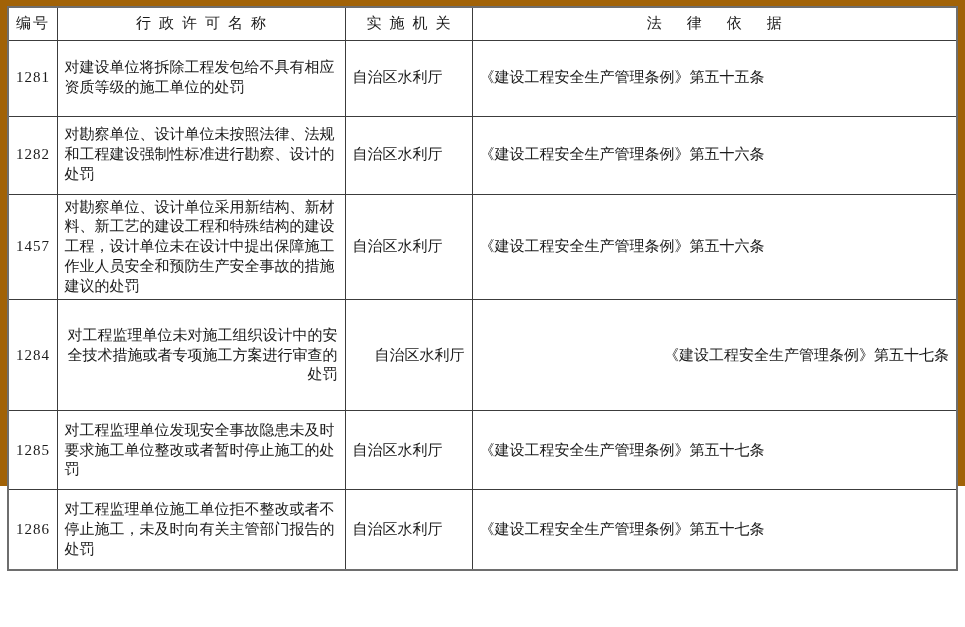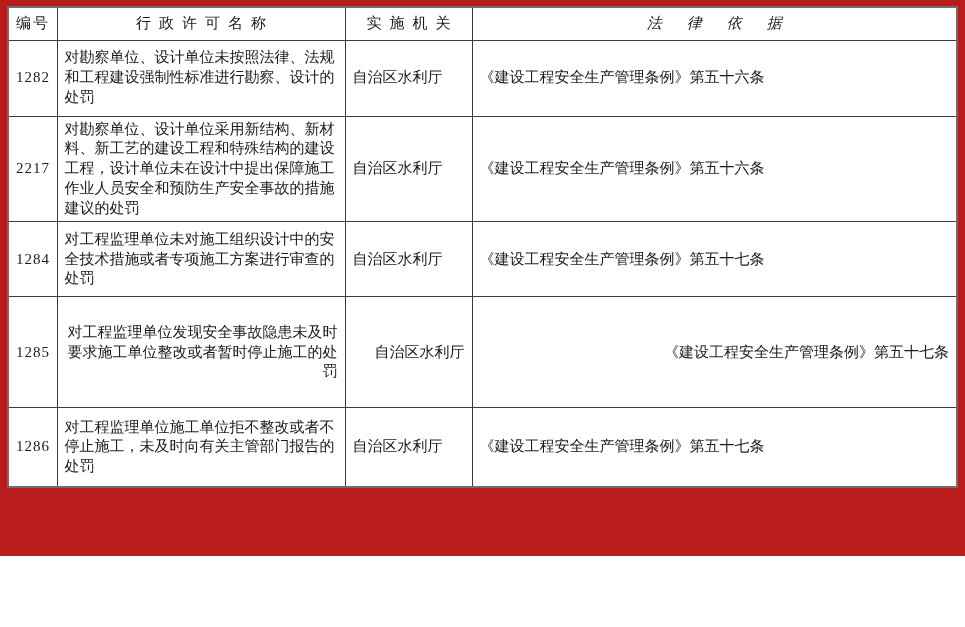--- a/index.html
+++ b/index.html
@@ -7,22 +7,22 @@
     padding: 0;
     background: #ffffff;
     width: 965px;
     height: 627px;
     font-family: "Liberation Serif", "DejaVu Serif", serif;
     color: #1a1a1a;
   }
   .page {
     position: relative;
     width: 965px;
-    height: 556px;
-    background: #b91c1c;
+    height: 486px;
+    background: #a16207;
   }
   table.permits {
     position: absolute;
     left: 7px;
     top: 6px;
     width: 949px;
     border-collapse: collapse;
     table-layout: fixed;
     background: #ffffff;
     font-size: 15px;
@@ -50,21 +50,21 @@
 
   thead th {
     height: 33px;
     font-weight: normal;
     text-align: center;
     white-space: nowrap;
   }
   th.h-id     { letter-spacing: 2px; }
   th.h-name   { letter-spacing: 8px; text-indent: 8px; margin-left: 8px; }
   th.h-agency { letter-spacing: 8px; text-indent: 8px; }
-  th.h-legal  { letter-spacing: 25px; text-indent: 25px; font-style: italic; }
+  th.h-legal  { letter-spacing: 25px; text-indent: 25px; }
 
   td.col-id {
     text-align: center;
     font-family: "Liberation Serif", "DejaVu Serif", serif;
     letter-spacing: 1px;
   }
   td.col-name   { text-align: left; padding-left: 8px;  padding-right: 6px; }
   td.col-agency { text-align: left; padding-left: 9px;  }
   td.col-legal  { text-align: left; padding-left: 9px;  }
 
@@ -91,30 +91,36 @@
     <thead>
       <tr>
         <th class="h-id">编号</th>
         <th class="h-name">行政许可名称</th>
         <th class="h-agency">实施机关</th>
         <th class="h-legal">法律依据</th>
       </tr>
     </thead>
     <tbody id="rows">
 
+  <tr>
+    <td class="col-id">1281</td>
+    <td class="col-name">对建设单位将拆除工程发包给不具有相应资质等级的施工单位的处罚</td>
+    <td class="col-agency">自治区水利厅</td>
+    <td class="col-legal">《建设工程安全生产管理条例》第五十五条</td>
+  </tr>
 
   <tr>
     <td class="col-id">1282</td>
     <td class="col-name">对勘察单位、设计单位未按照法律、法规和工程建设强制性标准进行勘察、设计的处罚</td>
     <td class="col-agency">自治区水利厅</td>
     <td class="col-legal">《建设工程安全生产管理条例》第五十六条</td>
   </tr>
 
   <tr>
-    <td class="col-id">2217</td>
+    <td class="col-id">1457</td>
     <td class="col-name">对勘察单位、设计单位采用新结构、新材料、新工艺的建设工程和特殊结构的建设工程，设计单位未在设计中提出保障施工作业人员安全和预防生产安全事故的措施建议的处罚</td>
     <td class="col-agency">自治区水利厅</td>
     <td class="col-legal">《建设工程安全生产管理条例》第五十六条</td>
   </tr>
 
   <tr>
     <td class="col-id">1284</td>
     <td class="col-name">对工程监理单位未对施工组织设计中的安全技术措施或者专项施工方案进行审查的处罚</td>
     <td class="col-agency">自治区水利厅</td>
     <td class="col-legal">《建设工程安全生产管理条例》第五十七条</td>

